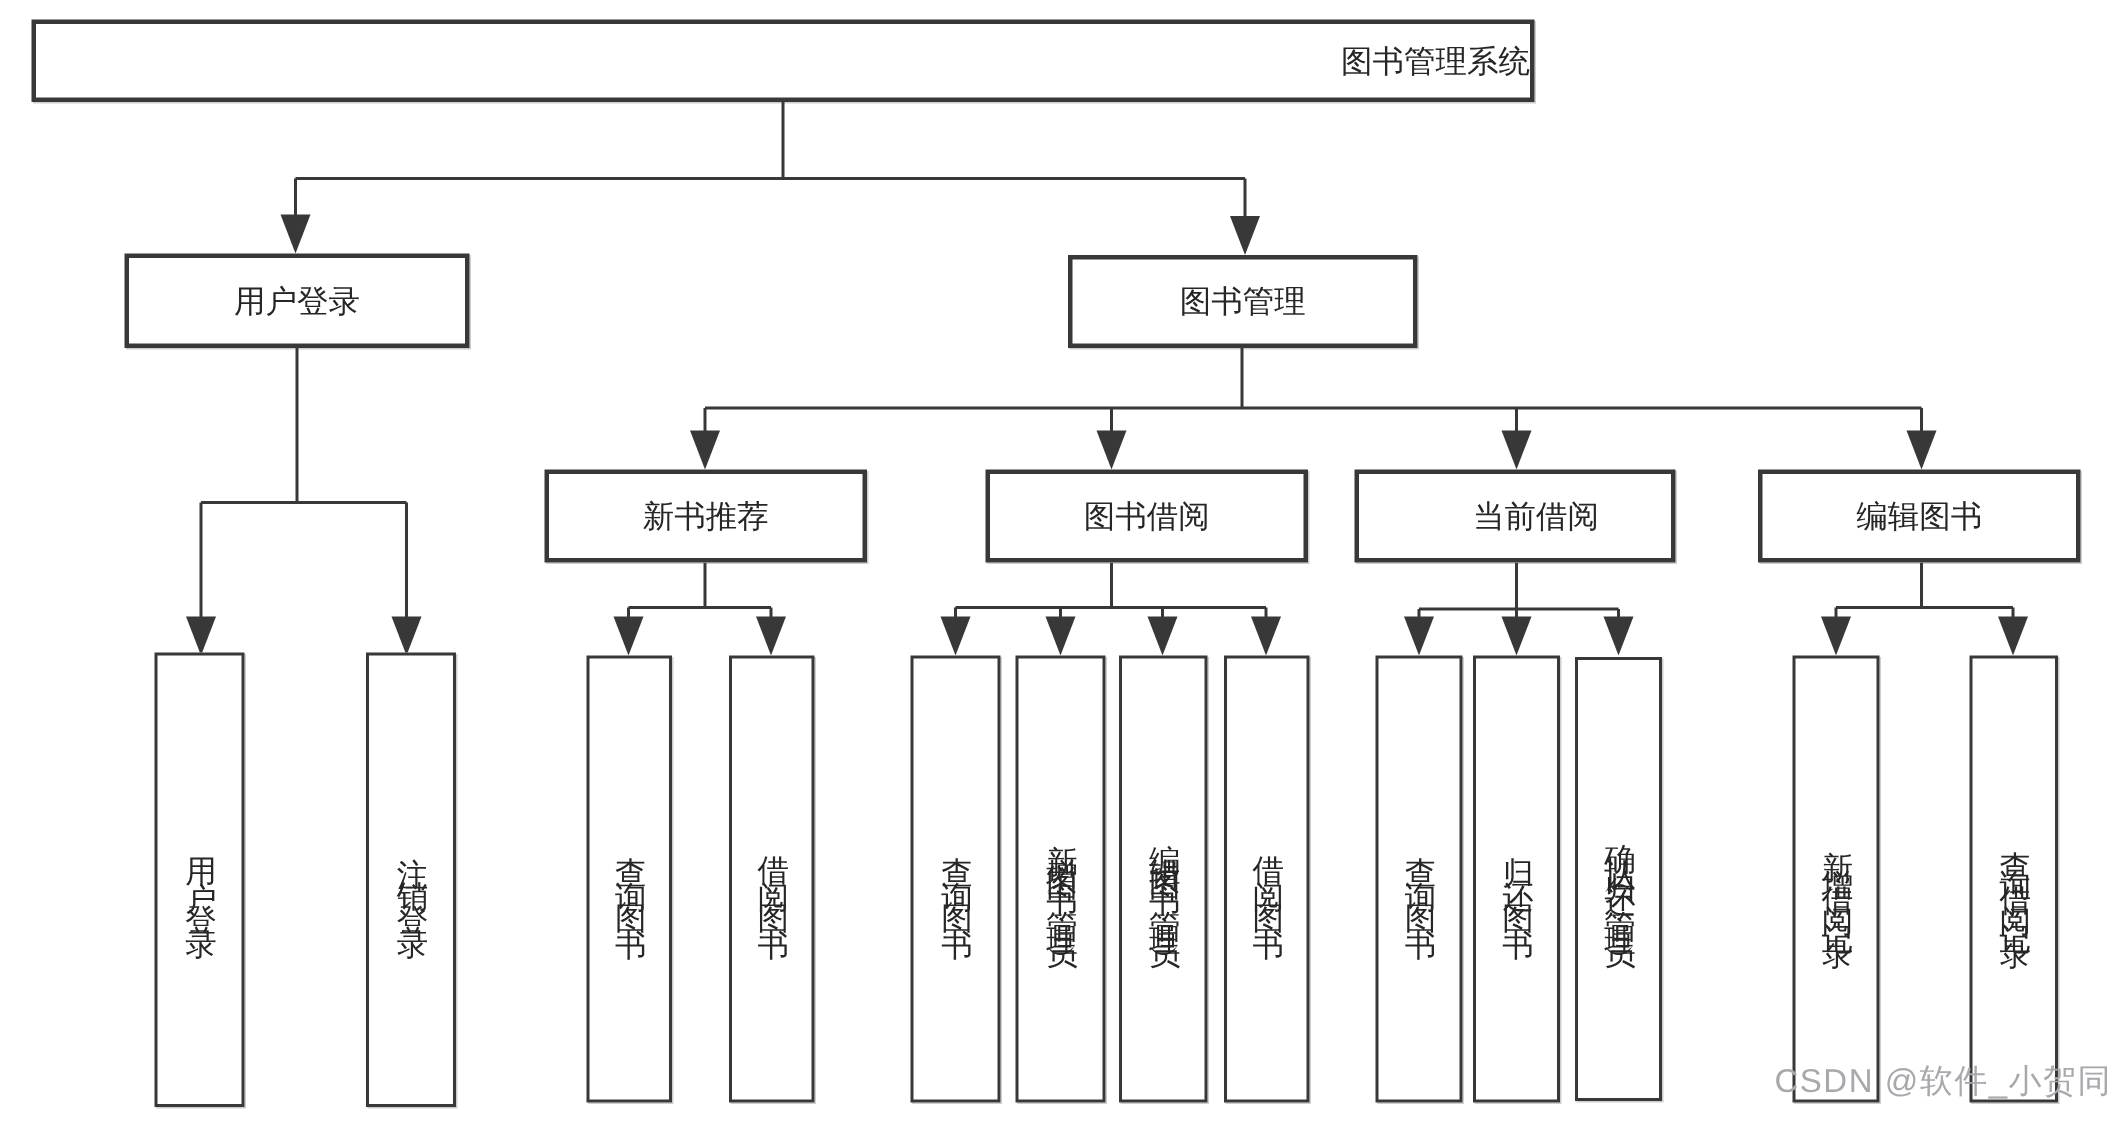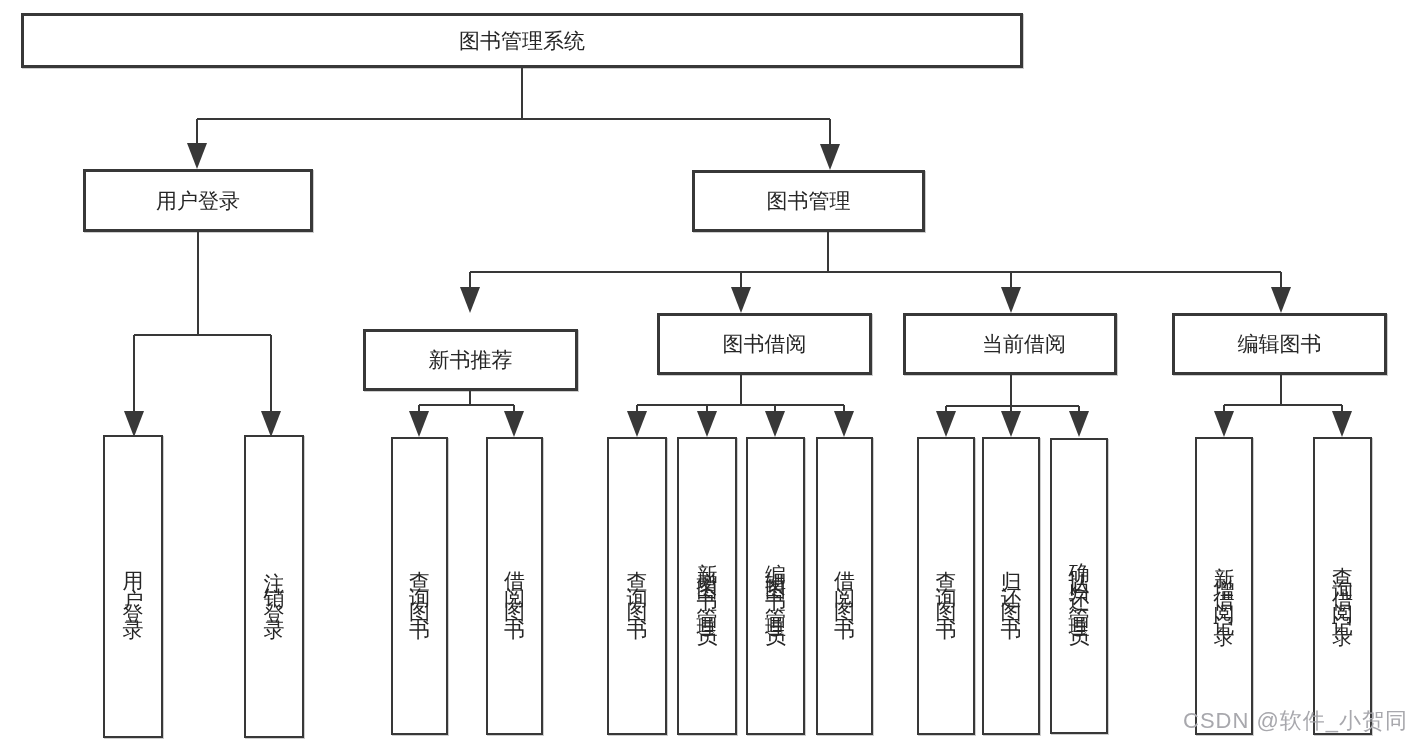--- a/index.html
+++ b/index.html
@@ -120,32 +120,32 @@
       <polygon points="765,411 785,411 775,437"></polygon>
       <polygon points="834,411 854,411 844,437"></polygon>
       <polygon points="936,411 956,411 946,437"></polygon>
       <polygon points="1001,411 1021,411 1011,437"></polygon>
       <polygon points="1069,411 1089,411 1079,437"></polygon>
       <polygon points="1214,411 1234,411 1224,437"></polygon>
       <polygon points="1332,411 1352,411 1342,437"></polygon>
     </g>
   </svg>
 
-  <div class="node" style="left:21px; top:13px; width:1002px; height:55px;">
+  <div class="node" style="left:21px; top:13px; width:1002px; height:55px;justify-content:flex-end;">
     <span>图书管理系统</span>
   </div>
 
   <div class="node" style="left:83px; top:169px; width:230px; height:63px;">
     <span>用户登录</span>
   </div>
-  <div class="node" style="left:692px; top:170px; width:233px; height:62px;">
+  <div class="node" style="left:712px; top:170px; width:233px; height:62px;">
     <span>图书管理</span>
   </div>
 
-  <div class="node" style="left:363px; top:329px; width:215px; height:62px;">
+  <div class="node" style="left:363px; top:313px; width:215px; height:62px;">
     <span>新书推荐</span>
   </div>
   <div class="node" style="left:633px; top:313px; width:215px; height:62px;margin-left:24px;">
     <span>图书借阅</span>
   </div>
   <div class="node" style="left:903px; top:313px; width:214px; height:62px;padding-left:28px;">
     <span>当前借阅</span>
   </div>
   <div class="node" style="left:1172px; top:313px; width:215px; height:62px;">
     <span>编辑图书</span>

